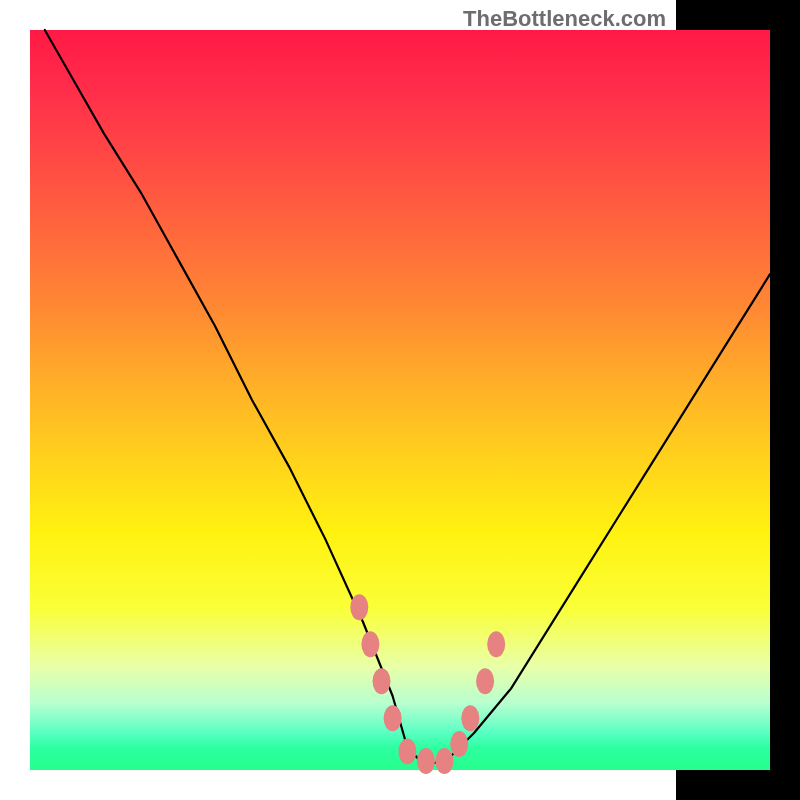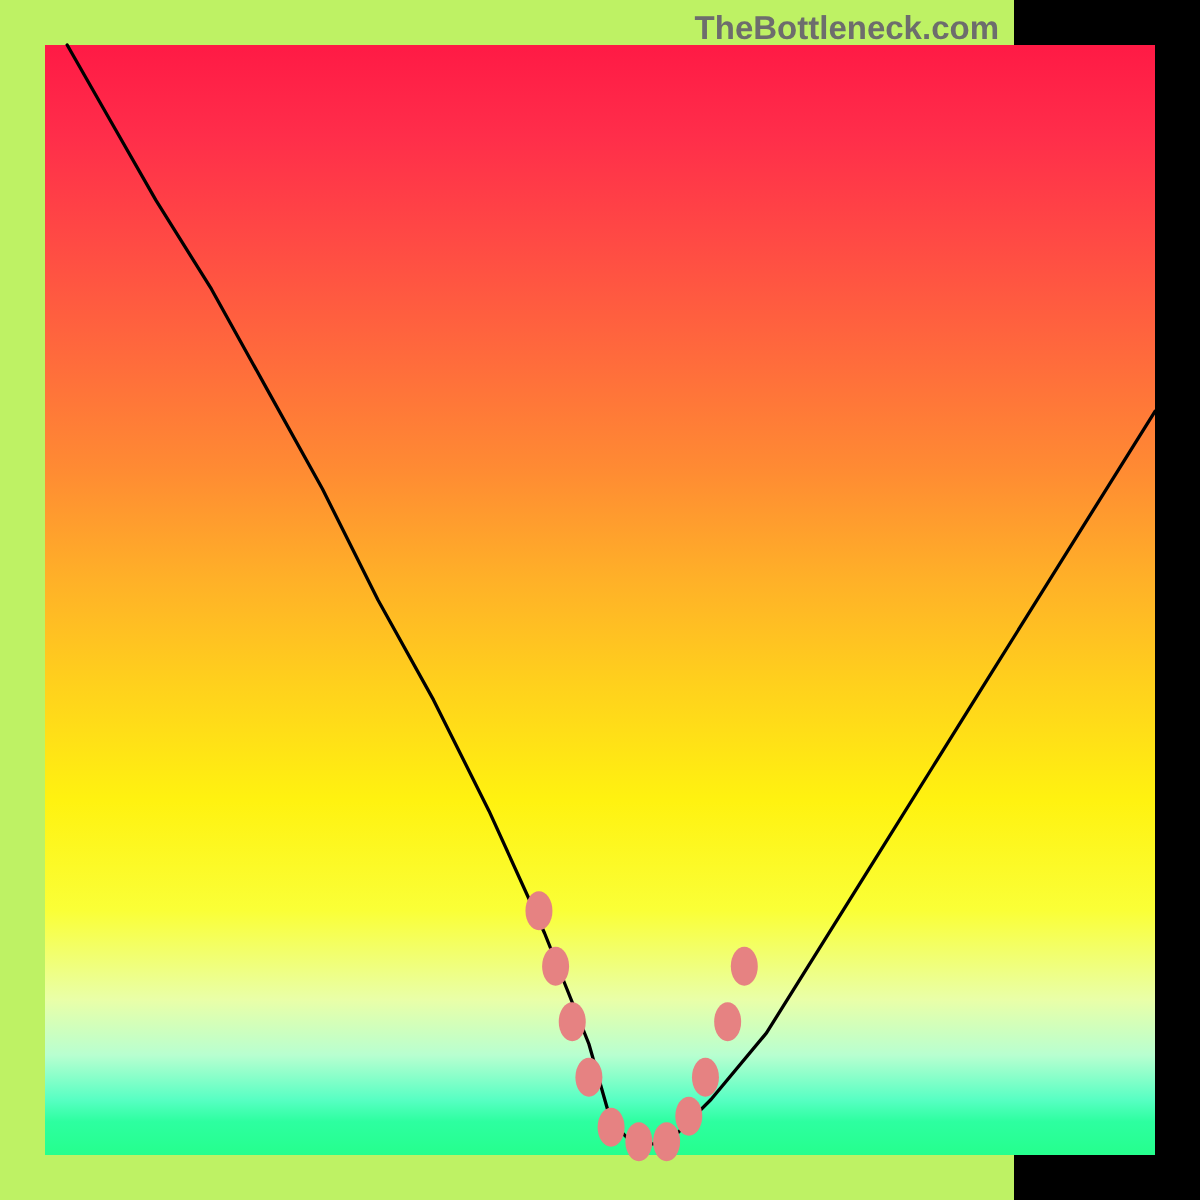--- a/index.html
+++ b/index.html
@@ -8,21 +8,21 @@
     width: 800px;
     height: 800px;
     overflow: hidden;
     background: #000;
     font-family: Arial, Helvetica, sans-serif;
   }
   .frame {
     position: relative;
     width: 676px;
     height: 800px;
-    background: #bef264;
+    background: #ffffff;
   }
   .plot-area {
     position: absolute;
     left: 30px;
     top: 30px;
     width: 740px;
     height: 740px;
     
     background: linear-gradient(
       to bottom,

